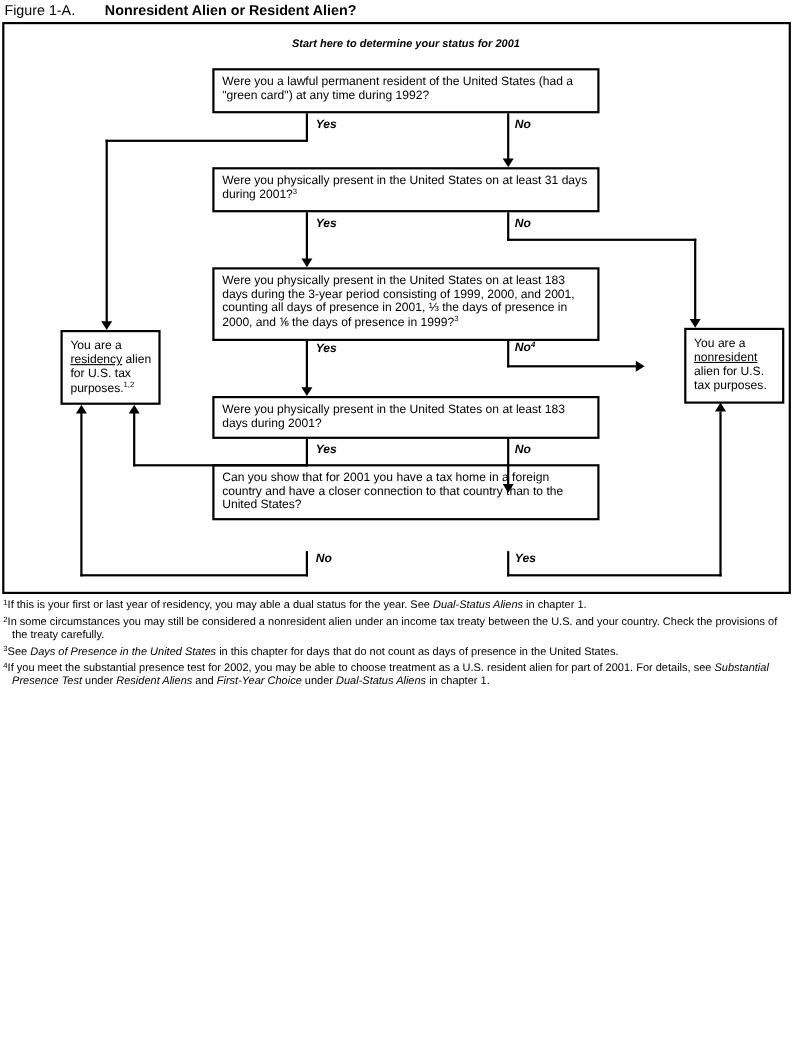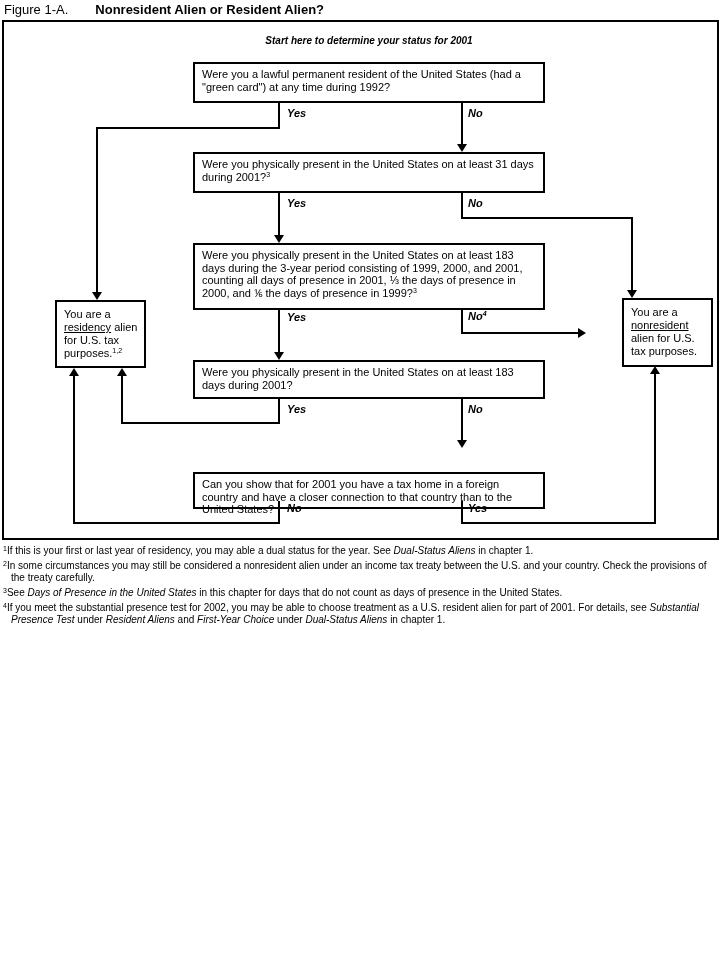--- a/index.html
+++ b/index.html
@@ -17,21 +17,21 @@
   #start-label { position:absolute; left:2px; top:35px; width:717px; text-align:center;
                  font-size:10px; font-weight:700; font-style:italic;padding-left:17px; }
 
   
   .qbox { position:absolute; border:2px solid #000; background:#fff; padding:4px 7px 2px 7px;
           font-size:11px; line-height:12.5px; }
   #q1 { left:193px; top:62px;  width:352px; height:41px; }
   #q2 { left:193px; top:152px; width:352px; height:41px; }
   #q3 { left:193px; top:243px; width:352px; height:67px; }
   #q4 { left:193px; top:360px; width:352px; height:39px; }
-  #q5 { left:193px; top:472px; width:352px; height:37px; }
+  #q5 { left:193px; top:422px; width:352px; height:51px; }
   .rbox { position:absolute; border:2px solid #000; background:#fff; padding:6px 6px 2px 7px;
           font-size:11px; line-height:13px; }
   #resident    { left:55px;  top:300px; width:91px; height:68px; }
   #nonresident { left:586px; top:298px; width:91px; height:69px;margin-left:36px; }
   .und { text-decoration:underline; }
 
   sup.s { font-size:7px; vertical-align:4px; line-height:0; }
 
   
   .blabel { position:absolute; font-size:11px; font-style:italic; white-space:nowrap;font-weight:bold; }

